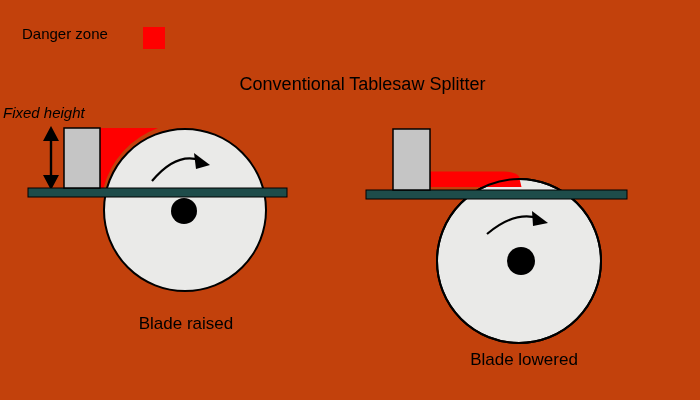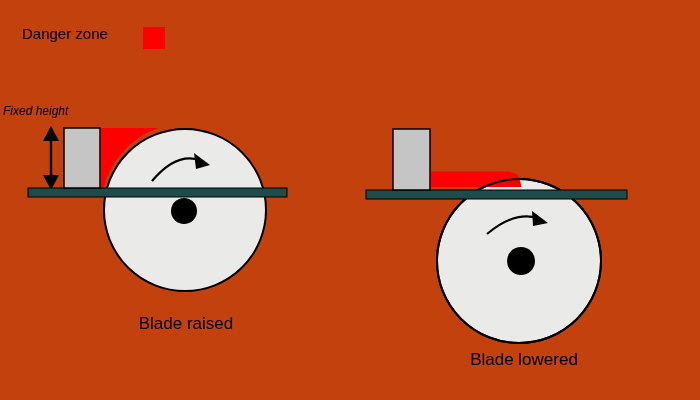--- a/index.html
+++ b/index.html
@@ -31,21 +31,21 @@
   .title {
     left: 25px; top: 74px;
     width: 675px;
     text-align: center;
     font-size: 18px;
     color: #000;
     white-space: nowrap;
   }
   .fixed-height-label {
     left: 3px; top: 104px;
-    font-size: 12px;
+    font-size: 15px;
     font-style: italic;
     color: #000;
     white-space: nowrap;
   }
   .caption {
     font-size: 17px;
     color: #000;
     text-align: center;
     white-space: nowrap;
   }
@@ -112,19 +112,20 @@
       <g>
         <path class="rot-arrow" d="M487,234 Q514,211 538,218"></path>
         <polygon class="arrowhead" points="548,223 532,211 533,226"></polygon>
       </g>
     </g>
   </svg>
 
   <div class="abs legend-label">Danger zone</div>
   <div class="abs legend-swatch"></div>
 
+  <div class="abs title">Conventional Tablesaw Splitter</div>
 
   <div class="abs fixed-height-label">Fixed height</div>
 
   <div class="abs caption caption-right">Blade lowered</div>
   <div class="abs caption caption-left">Blade raised</div>
 
 </div>
 
 </body></html>

